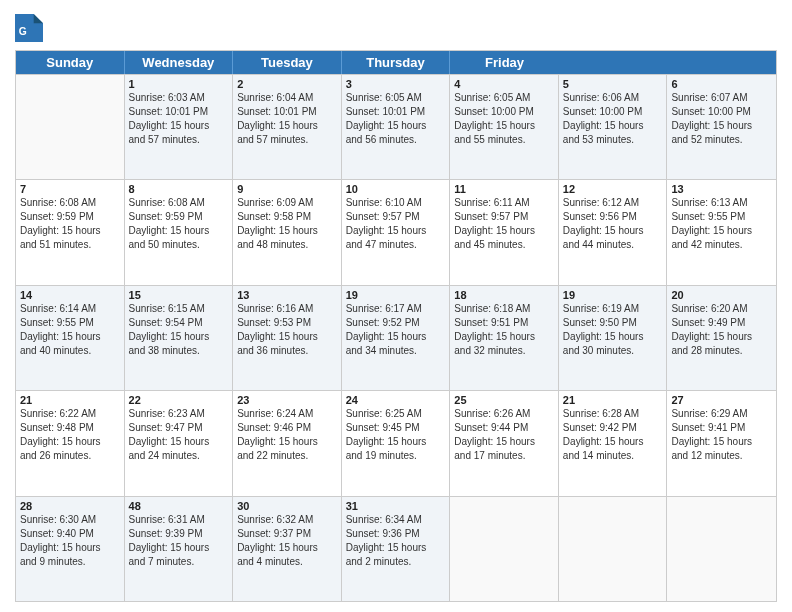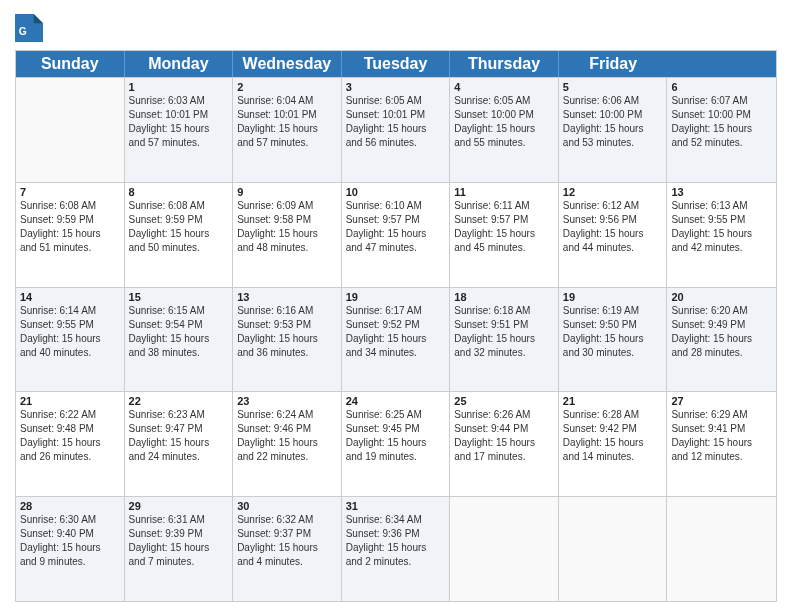--- a/index.html
+++ b/index.html
@@ -60,21 +60,21 @@
       flex-direction: column;
       border: 1px solid #ccc;
     }
     .cal-header {
       display: grid;
       grid-template-columns: repeat(7, 1fr);
       background: #2e75b6;
     }
     .cal-header-cell {
       color: #fff;
-      font-size: 16px;
+      font-size: 13px;
       font-weight: bold;
       text-align: center;
       padding: 4px 1px;
       border-right: 1px solid #5b9bd5;
     }
     .cal-header-cell:last-child {
       border-right: none;
     }
     .cal-body {
       display: flex;
@@ -135,21 +135,20 @@
     </div>
     <div class="title-block">
       <div class="main-title"></div>
       <div class="subtitle"></div>
     </div>
   </div>
 
   <div class="calendar">
     <div class="cal-header">
     <div class="cal-header-cell">Sunday</div>
-        <div class="cal-header-cell">Monday</div>
         <div class="cal-header-cell">Wednesday</div>
         <div class="cal-header-cell">Tuesday</div>
         <div class="cal-header-cell">Thursday</div>
         <div class="cal-header-cell">Friday</div>
       </div>
     <div class="cal-body">
     <div class="cal-row">
           <div class="cal-cell empty"></div>
           <div class="cal-cell shaded">
         <span class="day-number">1</span>
@@ -265,21 +264,21 @@
         <span class="day-number">27</span>
         <div class="cell-text">Sunrise: 6:29 AM<br>Sunset: 9:41 PM<br>Daylight: 15 hours<br>and 12 minutes.</div>
       </div>
         </div>
         <div class="cal-row">
           <div class="cal-cell shaded">
         <span class="day-number">28</span>
         <div class="cell-text">Sunrise: 6:30 AM<br>Sunset: 9:40 PM<br>Daylight: 15 hours<br>and 9 minutes.</div>
       </div>
           <div class="cal-cell shaded">
-        <span class="day-number">29</span>
+        <span class="day-number">48</span>
         <div class="cell-text">Sunrise: 6:31 AM<br>Sunset: 9:39 PM<br>Daylight: 15 hours<br>and 7 minutes.</div>
       </div>
           <div class="cal-cell shaded">
         <span class="day-number">30</span>
         <div class="cell-text">Sunrise: 6:32 AM<br>Sunset: 9:37 PM<br>Daylight: 15 hours<br>and 4 minutes.</div>
       </div>
           <div class="cal-cell shaded">
         <span class="day-number">31</span>
         <div class="cell-text">Sunrise: 6:34 AM<br>Sunset: 9:36 PM<br>Daylight: 15 hours<br>and 2 minutes.</div>
       </div>

